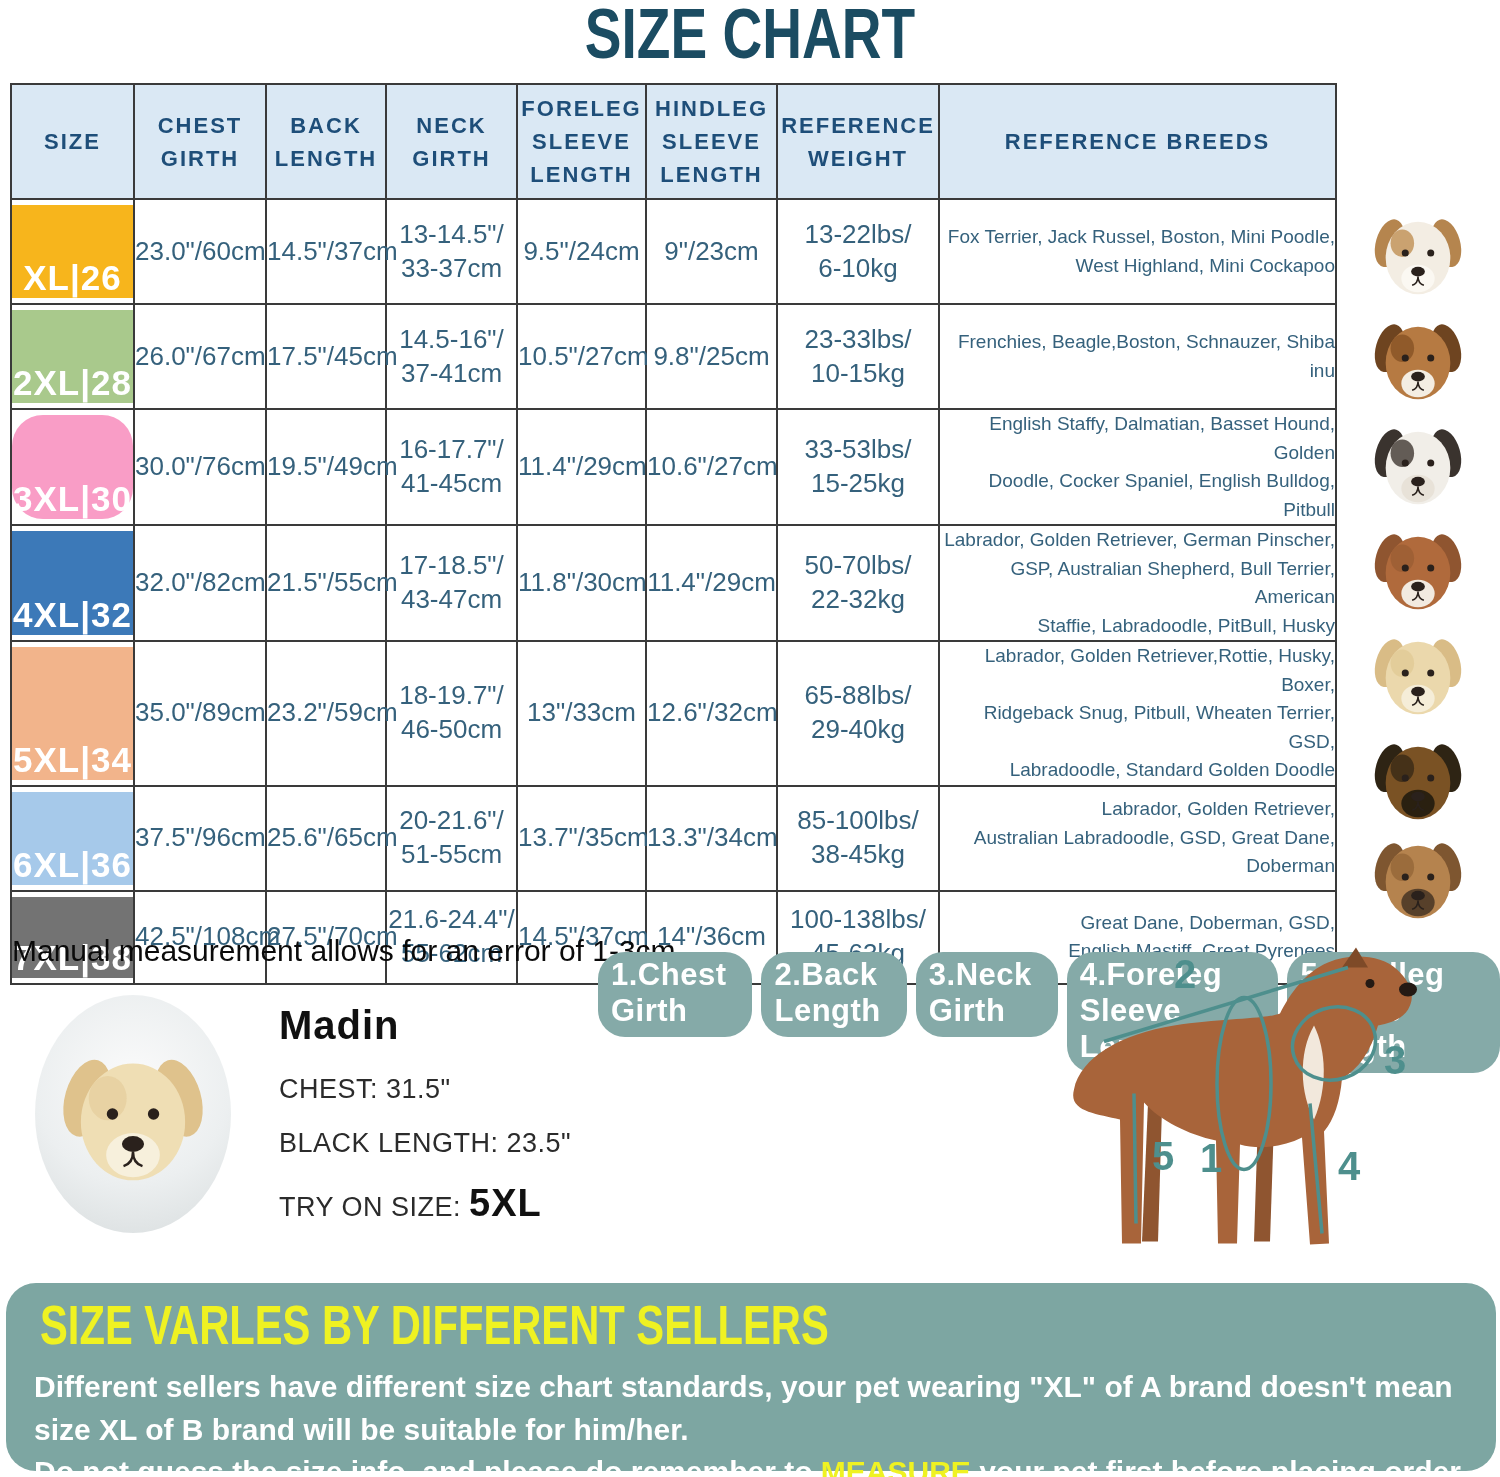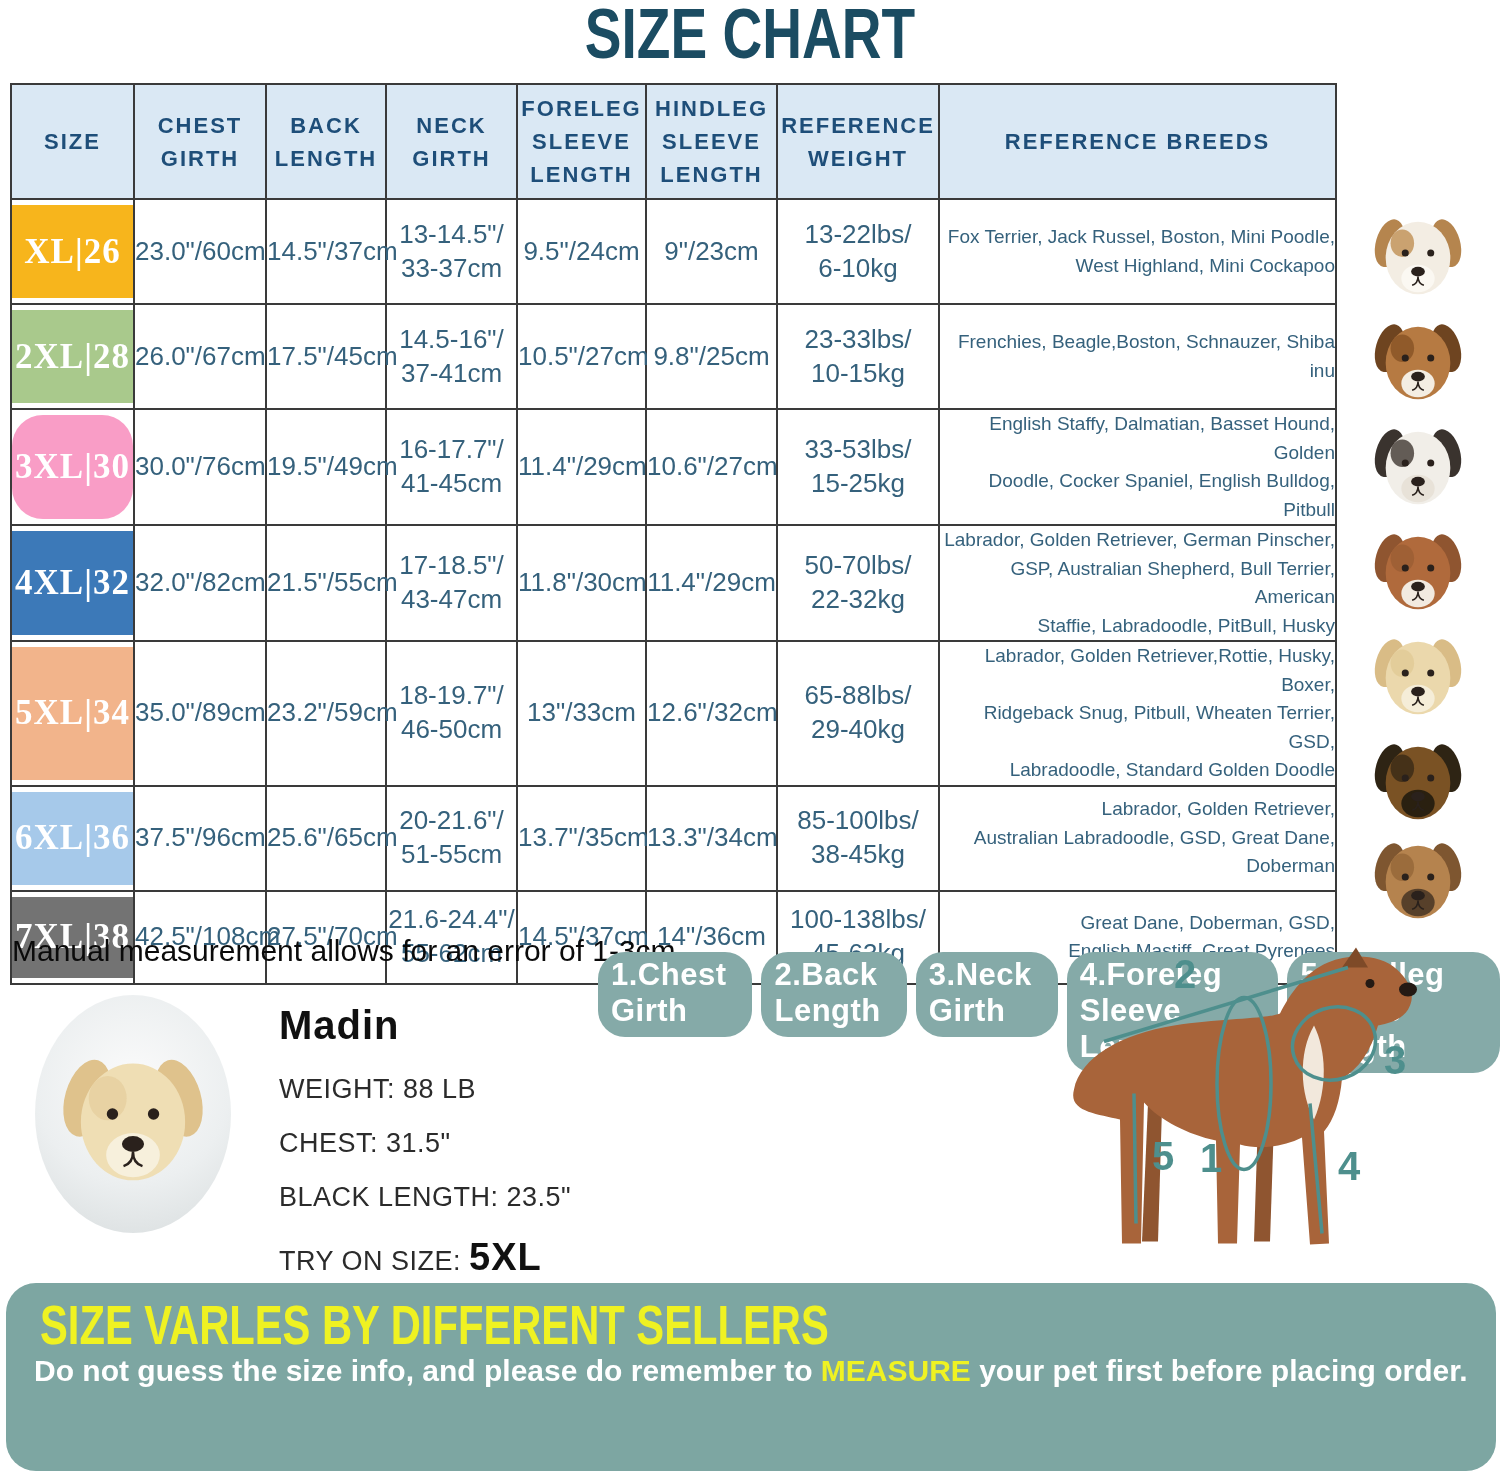--- a/index.html
+++ b/index.html
@@ -17,22 +17,22 @@
   table.size-table { border-collapse:collapse; table-layout:fixed; width:1325px; }
   table.size-table th, table.size-table td { border:2px solid #3a3a3a; padding:0; }
   table.size-table th { background:var(--header-bg,#DAE8F4); color:var(--header-text,#1E4E79);
       font-weight:bold; font-size:22px; letter-spacing:2px; white-space:pre-line; line-height:1.5;
       text-align:center; height:115px; }
   th.size-h { background:var(--size-header-bg,#15265B); color:#fff; font-size:42px; letter-spacing:4px; }
   tr.data-row { height:105px; }
   tr.data-row:last-child { height:93px; }
   td.size-td { position:relative; background:#fff; }
   .size-chip { position:absolute; left:0; right:0; top:5px; bottom:5px; display:flex;
-      align-items:center; justify-content:center; font-size:35px; font-weight:bold; color:#fff;
-      letter-spacing:1px;font-family:Liberation Serif, serif; }
+      align-items:flex-end; justify-content:center; font-size:35px; font-weight:bold; color:#fff;
+      letter-spacing:1px; }
   td.val { font-size:26px; color:var(--cell-text,#35617C); text-align:center;
       white-space:pre-line; line-height:1.3; }
   td.breeds { font-size:19px; color:var(--cell-text,#35617C); text-align:right;
       white-space:pre-line; line-height:1.5; padding:0 8px; }
 
   
   .dogs { position:absolute; left:1342px; top:83px; width:152px; }
   .dogs .spacer { height:117px; }
   .dog-cell { height:105px; display:flex; align-items:center; justify-content:center; }
   .dog-cell.last { height:93px; }
@@ -352,21 +352,20 @@
     <ellipse cx="34" cy="40" rx="12" ry="14" fill="#E6D0A0" opacity="0.85"></ellipse>
     <ellipse cx="50" cy="76" rx="17" ry="14" fill="#F7F0DC"></ellipse>
     <ellipse cx="50" cy="69" rx="7" ry="5" fill="#2A211C"></ellipse>
     <circle cx="37" cy="50" r="3.6" fill="#2A211C"></circle>
     <circle cx="63" cy="50" r="3.6" fill="#2A211C"></circle>
     <path d="M50 74 Q50 81 44 83 M50 74 Q50 81 56 83" stroke="#2A211C" stroke-width="1.6" fill="none"></path>
   </svg>
       </div>
     <div class="model-info">
       <div class="model-name">Madin</div>
-      <div class="model-line">WEIGHT: 88 LB</div>
       <div class="model-line">CHEST: 31.5"</div>
       <div class="model-line">BLACK LENGTH: 23.5"</div>
       <div class="model-line">
         <span>TRY ON SIZE:</span>
         <b class="try-size">5XL</b>
       </div>
     </div>
   </div>
 
   <div class="pills">
@@ -409,16 +408,17 @@
       <text class="measure-num" x="188" y="250">1</text>
       <text class="measure-num" x="162" y="66">2</text>
       <text class="measure-num" x="372" y="152">3</text>
       <text class="measure-num" x="326" y="258">4</text>
       <text class="measure-num" x="140" y="248">5</text>
     </svg>
   </div>
 
   <div class="banner">
     <div class="banner-heading">SIZE VARLES BY DIFFERENT SELLERS</div>
+    <p class="banner-text"><span>Different sellers have different size chart standards, your pet wearing "XL" of A brand doesn't mean size XL of B brand will be suitable for him/her.</span></p>
     <p class="banner-text second"><span>Do not guess the size info, and please do remember to </span><span class="hl">MEASURE</span><span> your pet first before placing order.</span></p>
   </div>
 
 </div>
 
 </body></html>

